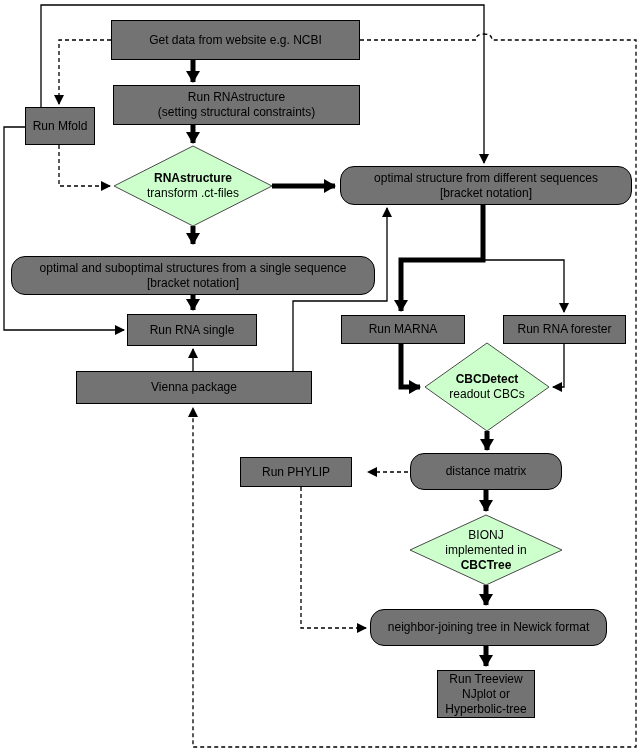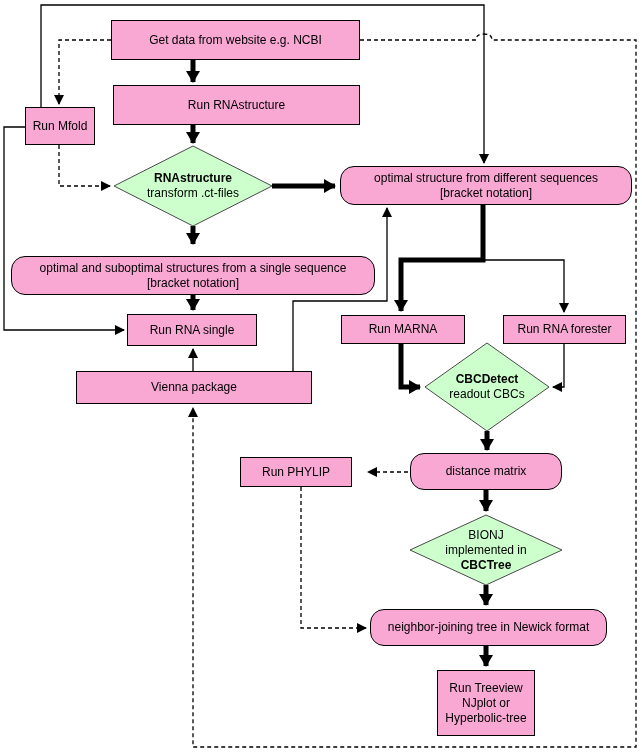--- a/index.html
+++ b/index.html
@@ -1,19 +1,19 @@
 <!DOCTYPE html>
 <html><head>
 <meta charset="utf-8">
 <style>
   html,body{margin:0;padding:0;background:#fff;}
   .canvas{position:relative;width:642px;height:755px;background:#ffffff;
     font-family:"Liberation Sans",sans-serif;font-size:12px;color:#000;overflow:hidden;}
   .wires{position:absolute;left:0;top:0;z-index:1;}
-  .node{position:absolute;box-sizing:border-box;border:1px solid #000;background:#f9a8d4;
+  .node{position:absolute;box-sizing:border-box;border:1px solid #000;background:#737373;
     display:flex;flex-direction:column;align-items:center;justify-content:center;
     text-align:center;line-height:15px;z-index:2;}
   .round{border-radius:14px;}
   .dlabel{position:absolute;transform:translate(-50%,-50%);text-align:center;line-height:15px;
     white-space:nowrap;display:flex;flex-direction:column;align-items:center;z-index:3;}
   .bold{font-weight:bold;}
   .thick path{fill:none;stroke:#000;stroke-width:5;}
   .thin path{fill:none;stroke:#000;stroke-width:1.3;}
   .dashed path{fill:none;stroke:#000;stroke-width:1.3;stroke-dasharray:4 3;}
   .diamonds polygon{stroke:#4a4a4a;stroke-width:1;}
@@ -71,20 +71,21 @@
       <polygon points="486,515 562,550 486,585 410,550" fill="#ccffcc"></polygon>
     </g>
   </svg>
 
   <div class="node" style="left:111px;top:20px;width:249px;height:40px">
     <span>Get data from website e.g. NCBI</span>
   </div>
 
   <div class="node" style="left:113px;top:85px;width:247px;height:40px">
     <span>Run RNAstructure</span>
+    <span>(setting structural constraints)</span>
   </div>
 
   <div class="node" style="left:25px;top:107px;width:70px;height:38px">
     <span>Run Mfold</span>
   </div>
 
   <div class="node round" style="left:340px;top:166px;width:292px;height:39px">
     <span>optimal structure from different sequences</span>
     <span>[bracket notation]</span>
   </div>
@@ -115,21 +116,21 @@
   </div>
 
   <div class="node round" style="left:370px;top:609px;width:237px;height:37px">
     <span>neighbor-joining tree in Newick format</span>
   </div>
 
   <div class="node round" style="left:410px;top:453px;width:152px;height:37px">
     <span>distance matrix</span>
   </div>
 
-  <div class="node" style="left:437px;top:670px;width:98px;height:66px">
+  <div class="node" style="left:437px;top:670px;width:98px;height:48px">
     <span>Run Treeview</span>
     <span>NJplot or</span>
     <span>Hyperbolic-tree</span>
   </div>
 
   <div class="dlabel" style="left:193px;top:186px">
     <span class="bold">RNAstructure</span>
     <span>transform .ct-files</span>
   </div>
 

